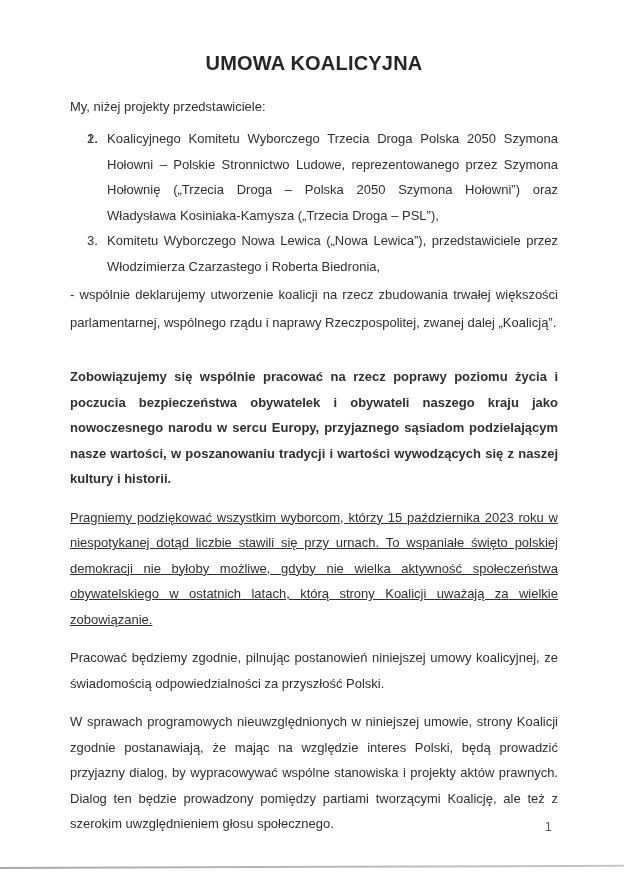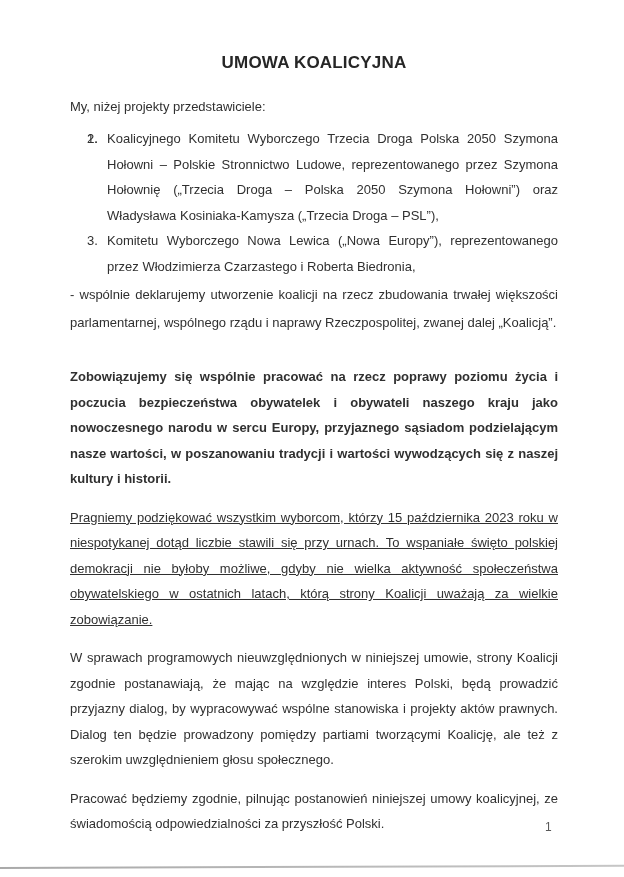--- a/index.html
+++ b/index.html
@@ -19,21 +19,21 @@
   .content {
     position: absolute;
     left: 70px;
     right: 66px;
     top: 0;
     font-size: 13px;
   }
   .doc-title {
     margin: 52px 0 0 0;
     text-align: center;
-    font-size: 17px;
+    font-size: 20px;
     line-height: 22px;
     font-weight: 700;
     color: #262626;
     letter-spacing: 0.2px;
   }
   .intro {
     margin: 20px 0 0 0;
     line-height: 25px;
     color: #303030;
   }
@@ -101,32 +101,32 @@
     <ol class="parties">
       <li>
         <span class="num">1.</span>
       </li>
       <li>
         <span class="num">2.</span>
         <span>Koalicyjnego Komitetu Wyborczego Trzecia Droga Polska 2050 Szymona Hołowni – Polskie Stronnictwo Ludowe, reprezentowanego przez Szymona Hołownię („Trzecia Droga – Polska 2050 Szymona Hołowni”) oraz Władysława Kosiniaka-Kamysza („Trzecia Droga – PSL”),</span>
       </li>
       <li>
         <span class="num">3.</span>
-        <span>Komitetu Wyborczego Nowa Lewica („Nowa Europy”), reprezentowanego przez Włodzimierza Czarzastego i Roberta Biedronia,</span>
+        <span>Komitetu Wyborczego Nowa Lewica („Nowa Lewica”), przedstawiciele przez Włodzimierza Czarzastego i Roberta Biedronia,</span>
       </li>
     </ol>
 
     <p class="declaration">- wspólnie deklarujemy utworzenie koalicji na rzecz zbudowania trwałej większości parlamentarnej, wspólnego rządu i naprawy Rzeczpospolitej, zwanej dalej „Koalicją”.</p>
 
     <p class="body-paragraph p1">Zobowiązujemy się wspólnie pracować na rzecz poprawy poziomu życia i poczucia bezpieczeństwa obywatelek i obywateli naszego kraju jako nowoczesnego narodu w sercu Europy, przyjaznego sąsiadom podzielającym nasze wartości, w poszanowaniu tradycji i wartości wywodzących się z naszej kultury i historii.</p>
 
     <p class="body-paragraph p2">Pragniemy podziękować wszystkim wyborcom, którzy 15 października 2023 roku w niespotykanej dotąd liczbie stawili się przy urnach. To wspaniałe święto polskiej demokracji nie byłoby możliwe, gdyby nie wielka aktywność społeczeństwa obywatelskiego w ostatnich latach, którą strony Koalicji uważają za wielkie zobowiązanie.</p>
 
+    <p class="body-paragraph p3">Pracować będziemy zgodnie, pilnując postanowień niniejszej umowy koalicyjnej, ze świadomością odpowiedzialności za przyszłość Polski.</p>
+
     <p class="body-paragraph p4">W sprawach programowych nieuwzględnionych w niniejszej umowie, strony Koalicji zgodnie postanawiają, że mając na względzie interes Polski, będą prowadzić przyjazny dialog, by wypracowywać wspólne stanowiska i projekty aktów prawnych. Dialog ten będzie prowadzony pomiędzy partiami tworzącymi Koalicję, ale też z szerokim uwzględnieniem głosu społecznego.</p>
-
-    <p class="body-paragraph p3">Pracować będziemy zgodnie, pilnując postanowień niniejszej umowy koalicyjnej, ze świadomością odpowiedzialności za przyszłość Polski.</p>
 
   </div>
 
   <div class="page-number">1</div>
 
   <div class="scan-edge-line"></div>
 </div>
 
 </body></html>

